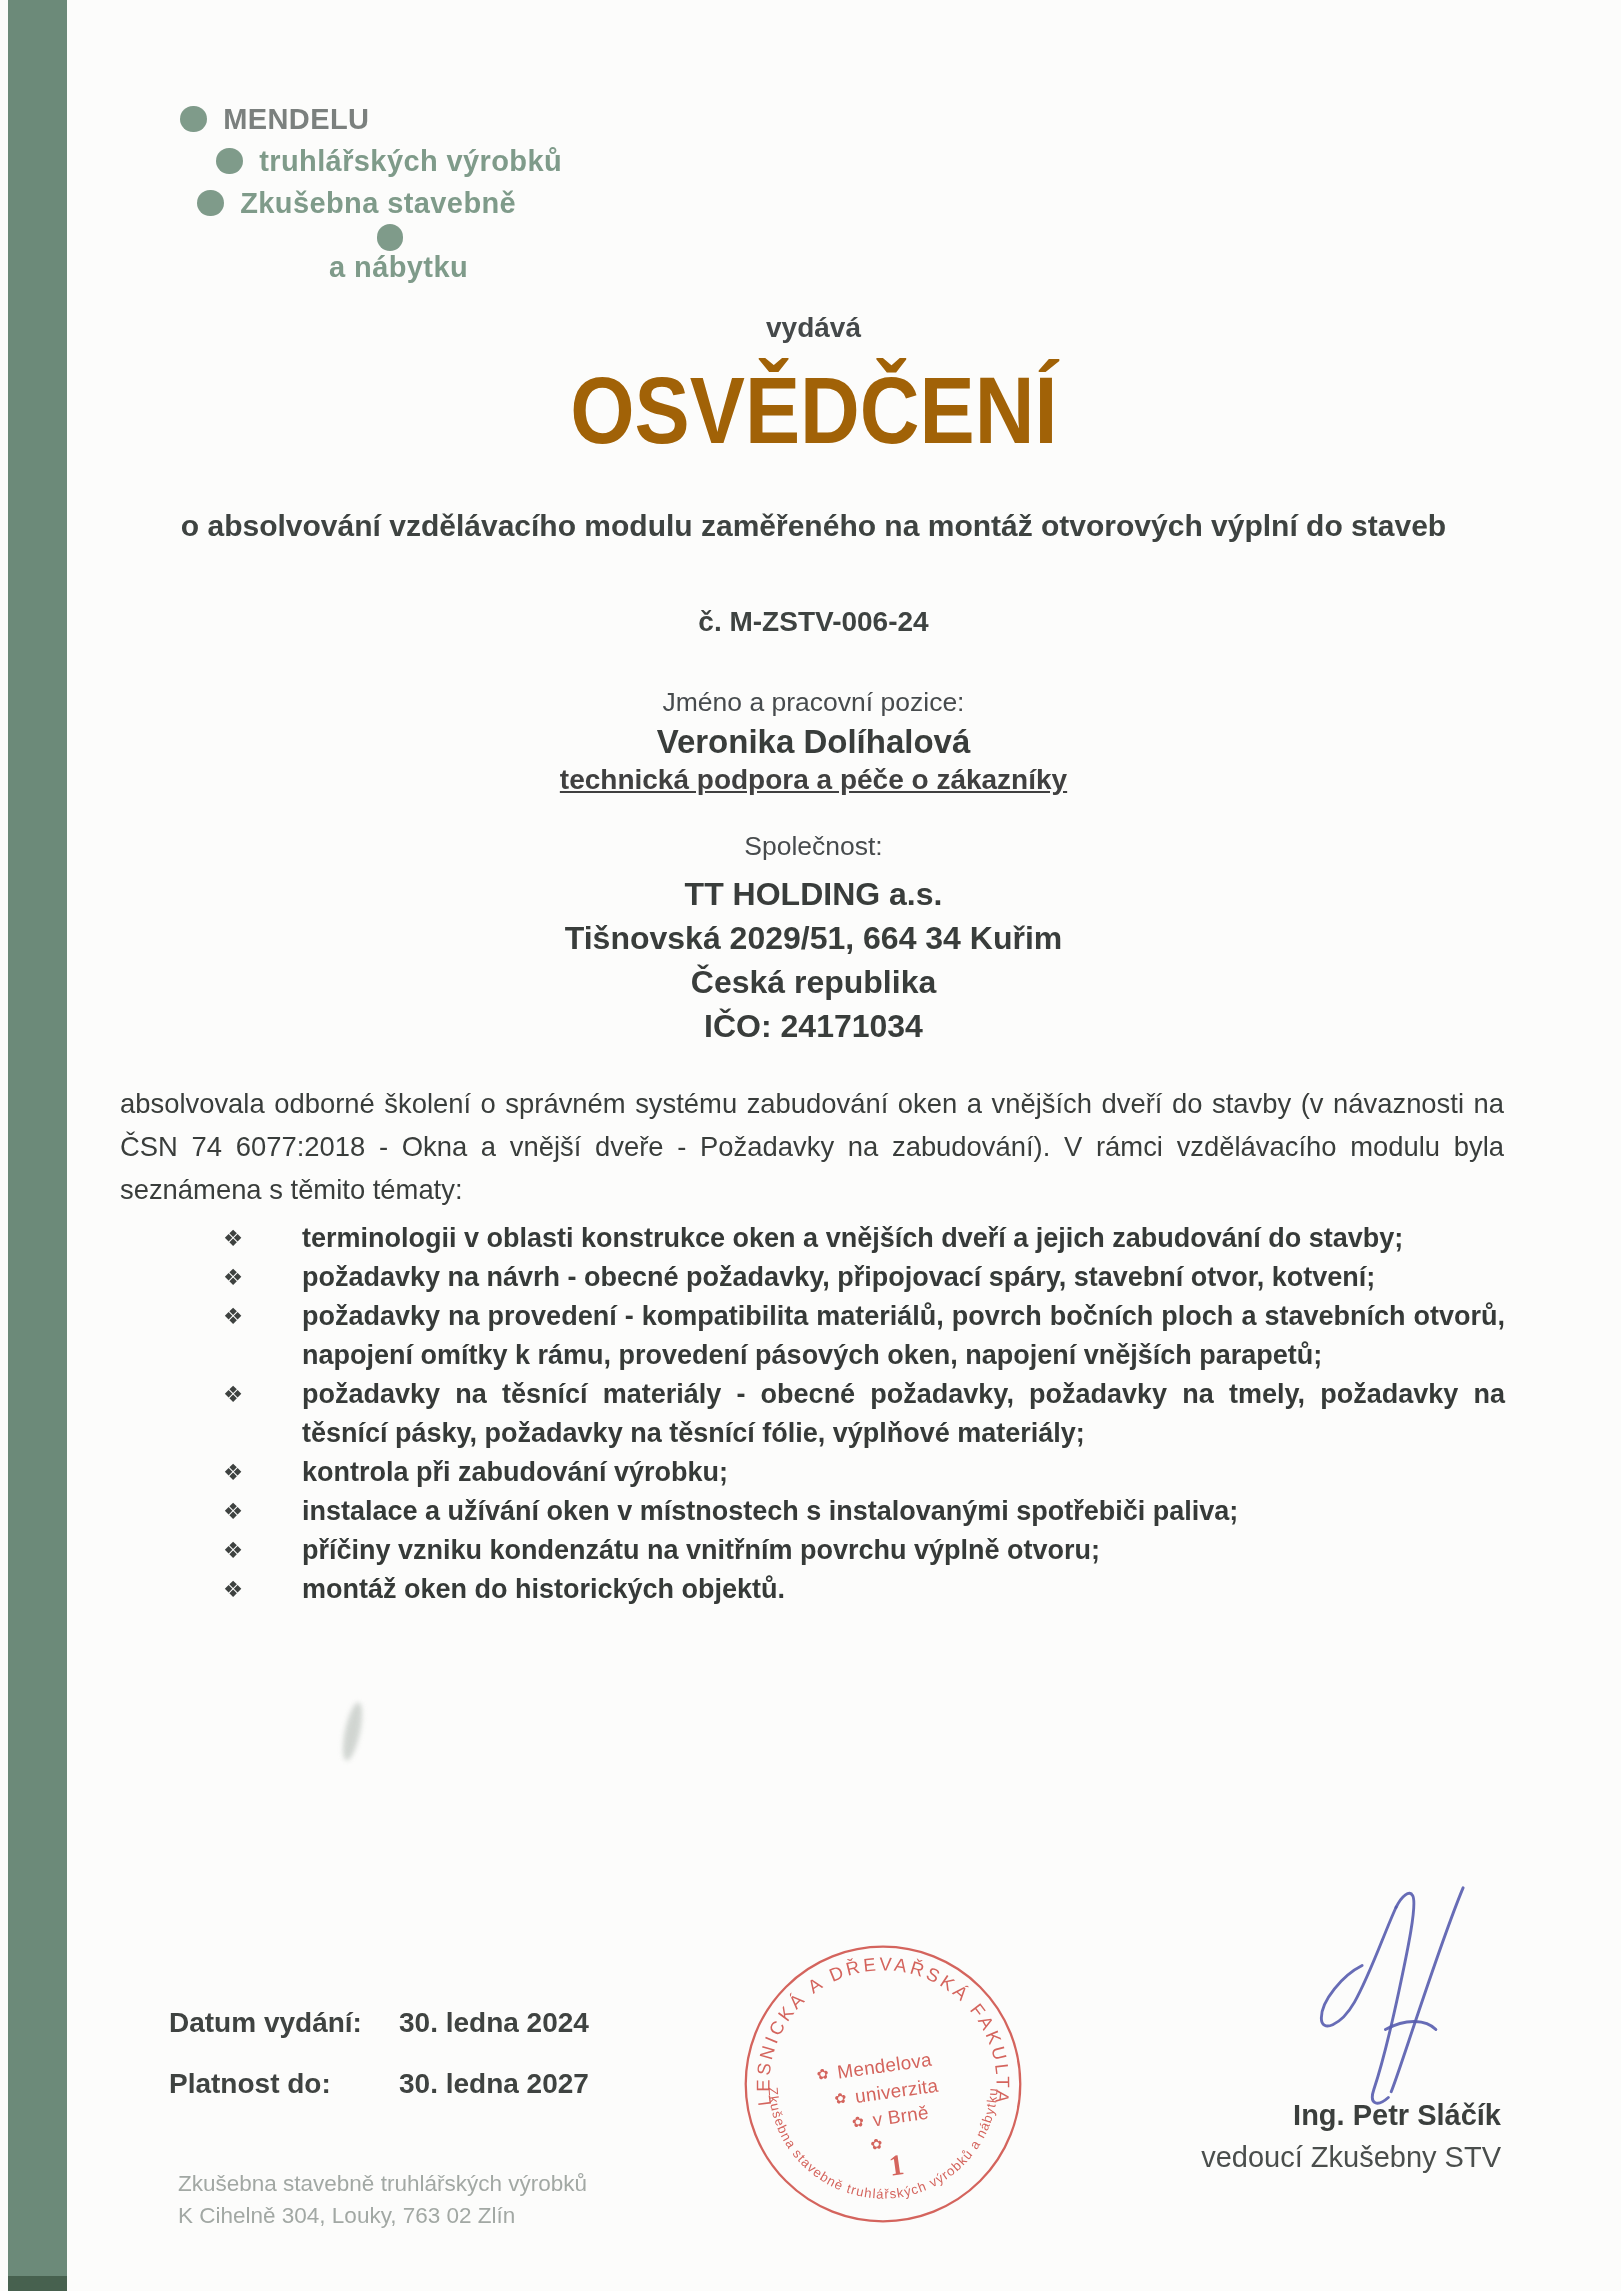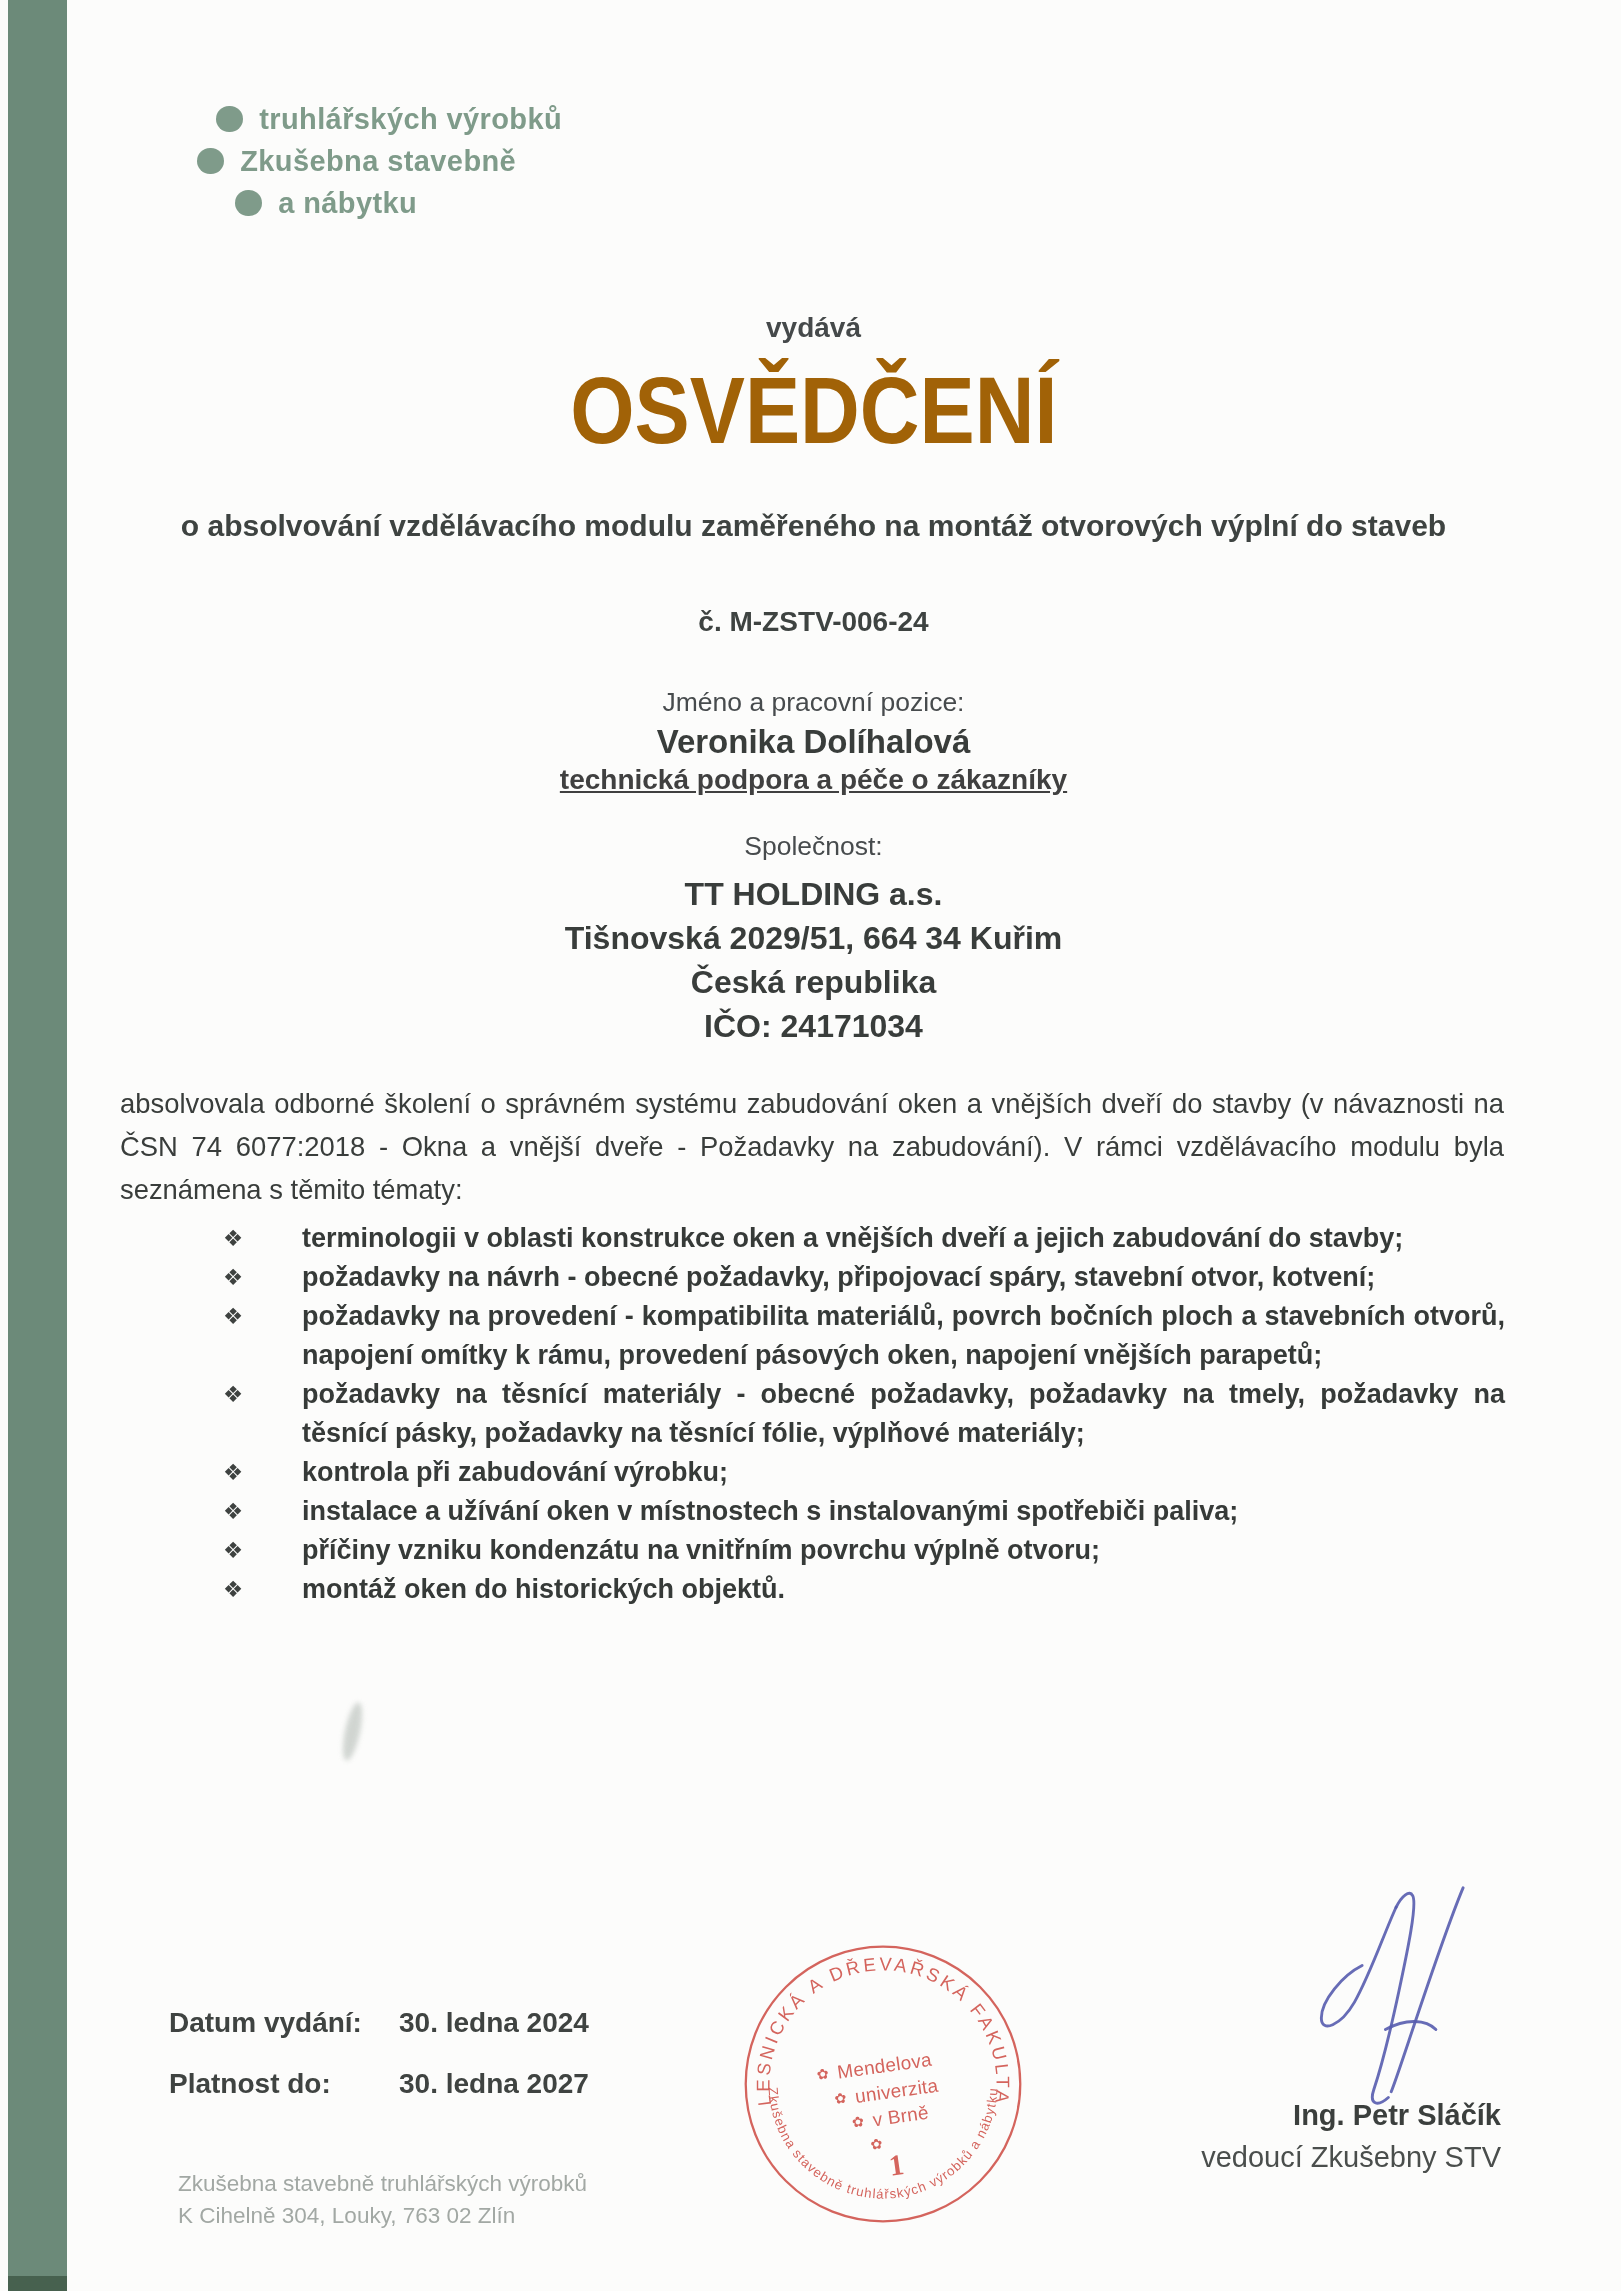--- a/index.html
+++ b/index.html
@@ -12,21 +12,21 @@
   .side-bar{position:absolute;left:7.8px;top:0;width:59px;height:100%;background:#6c8a79;}
   .side-bar-foot{position:absolute;left:7.8px;bottom:0;width:59px;height:15.7px;background:#47614f;}
 
   
   .logo{position:absolute;left:0;top:98px;}
   .logo-line{display:flex;align-items:center;height:42px;font-size:29px;font-weight:bold;letter-spacing:0.4px;}
   .logo-dot{width:26.5px;height:26.5px;border-radius:50%;background:#7f9b8a;margin-right:16.7px;flex:0 0 auto;}
   .logo-line.l1{padding-left:180px;color:#7b807e;}
   .logo-line.l2{padding-left:197px;color:#7f9b8a;}
   .logo-line.l3{padding-left:216px;color:#7f9b8a;}
-  .logo-line.l4{padding-left:235px;color:#7f9b8a;}
+  .logo-line.l4{padding-left:235px;color:#7f9b8a;flex-direction:column;}
 
   
   .cx{position:absolute;left:108px;width:1411px;text-align:center;}
   .vydava{top:312px;font-size:28px;font-weight:bold;color:#45494a;}
   .title{top:357px;font-size:94px;font-weight:bold;color:#a16207;}
   .title .squeeze{display:inline-block;transform:scaleX(.88);transform-origin:center;}
   .subtitle{top:482px;font-size:30px;font-weight:bold;line-height:47px;color:#3e4341;}
   .subtitle .inner{display:inline-block;max-width:1343px;margin-top:20px;}
   .cert-no{top:606px;font-size:28px;font-weight:bold;color:#3e4341;}
   .field-label{font-size:26.5px;color:#474b4d;}
@@ -72,20 +72,24 @@
 </style>
 </head>
 <body>
 
 <div class="page">
 
   <div class="side-bar"></div>
   <div class="side-bar-foot"></div>
 
   <div class="logo">
+    <div class="logo-line l1">
+      <span class="logo-dot"></span>
+      <span>MENDELU</span>
+    </div>
     <div class="logo-line l3">
       <span class="logo-dot"></span>
       <span>truhlářských výrobků</span>
     </div>
     <div class="logo-line l2">
       <span class="logo-dot"></span>
       <span>Zkušebna stavebně</span>
     </div>
     <div class="logo-line l4">
       <span class="logo-dot"></span>

